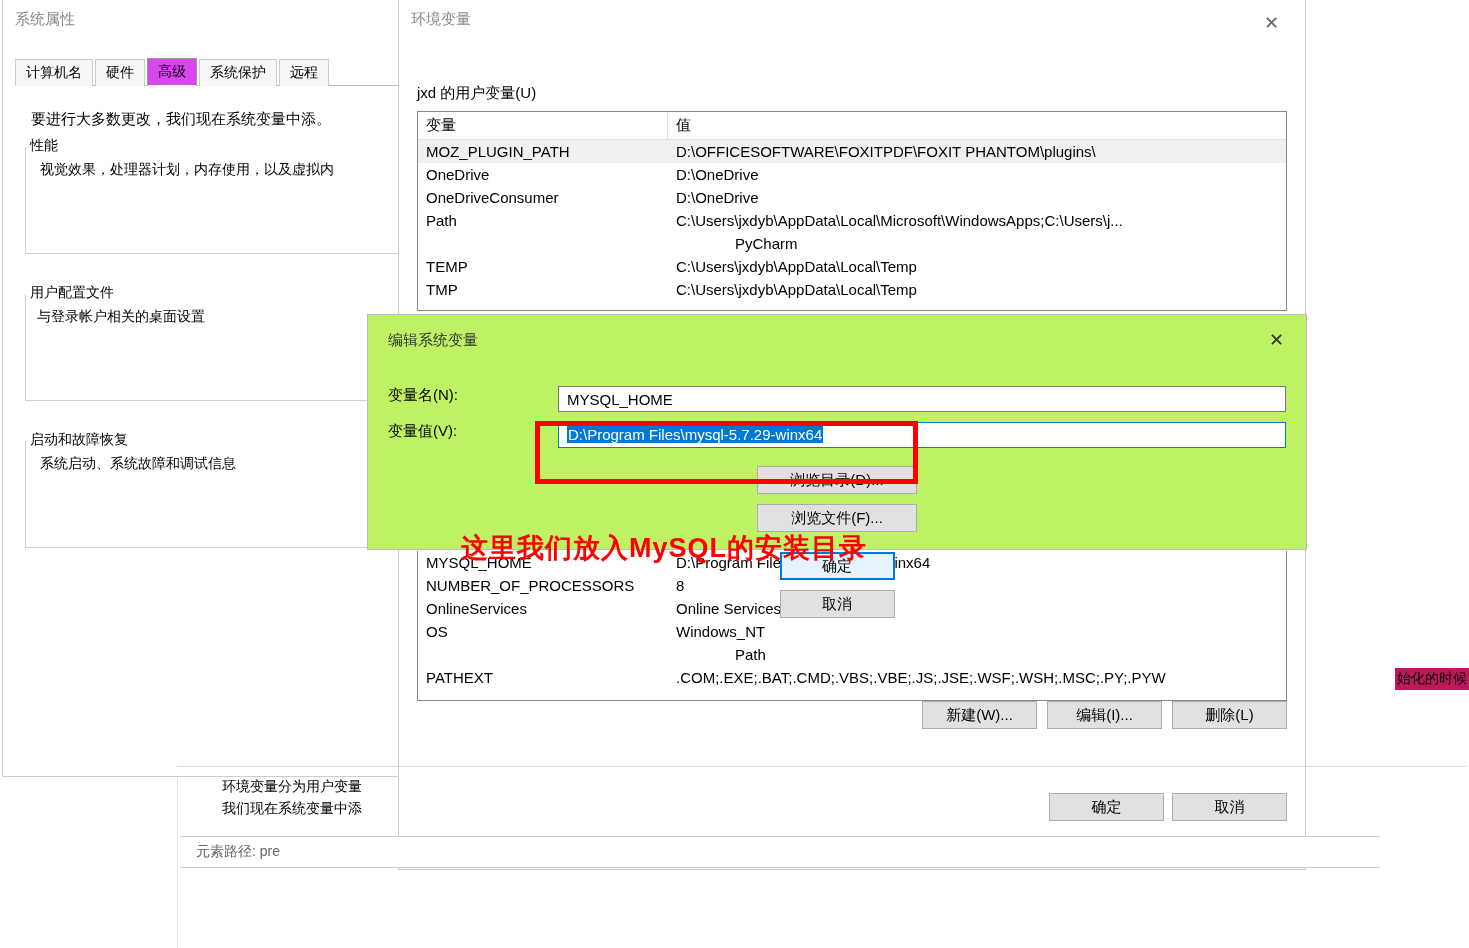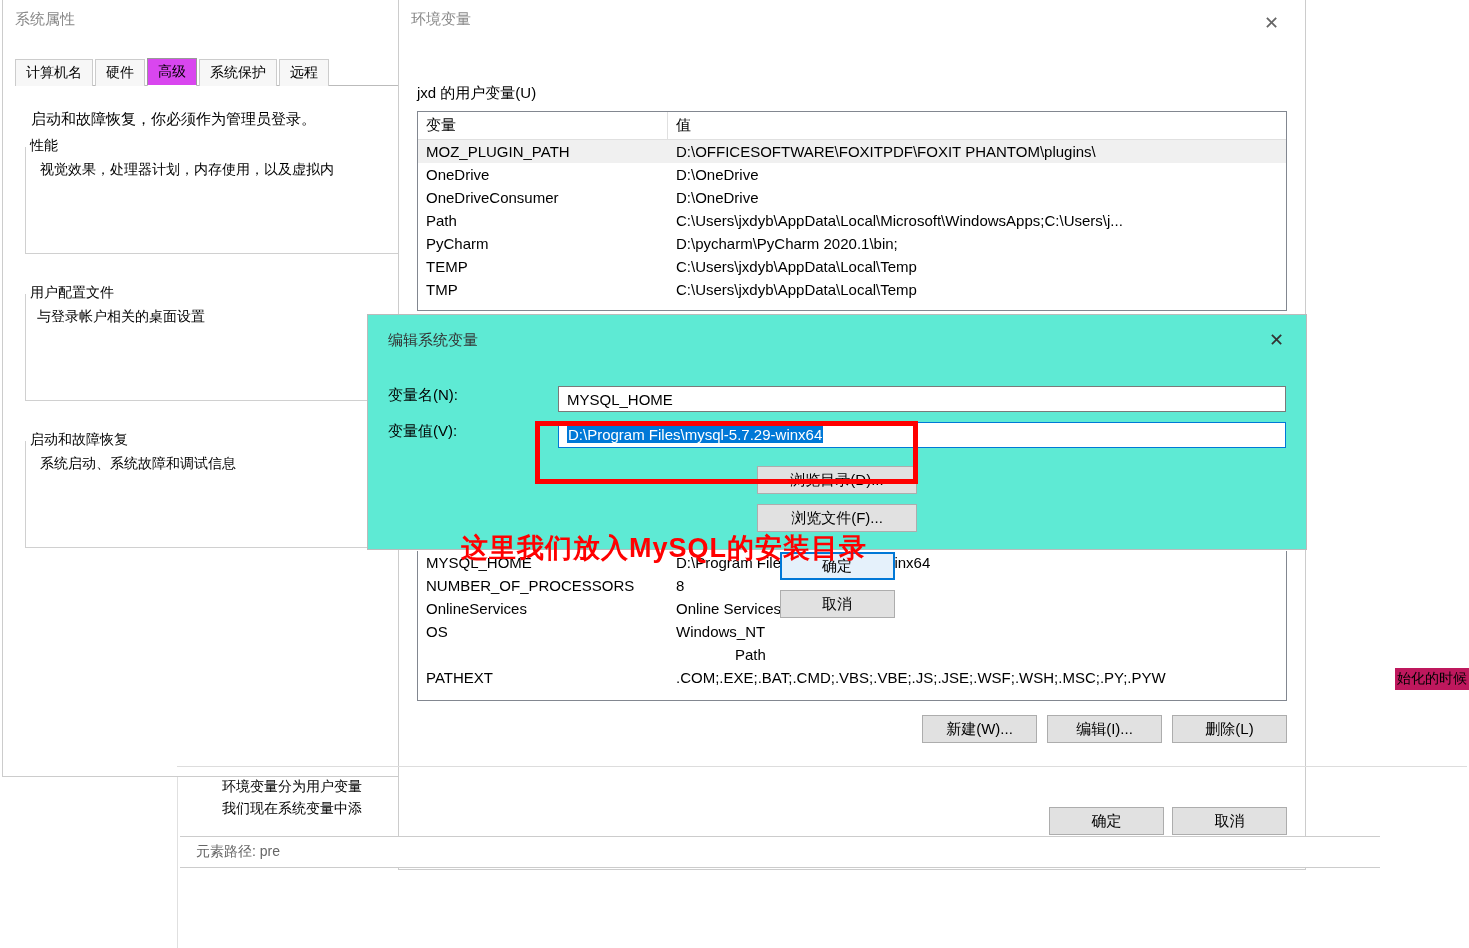--- a/index.html
+++ b/index.html
@@ -143,21 +143,20 @@
       justify-content: center;
     }
     .env-row .cell { padding: 3px 8px; white-space: nowrap; overflow: hidden; }
     .env-row .col1 { width: 250px; }
     .env-row .col2 { flex: 1; }
     .env-row.selected { background: #f0f0f0; }
     .env-btn-row {
       display: flex;
       justify-content: flex-end;
       gap: 10px;
-      margin-top: 14px;
     }
     .w-btn {
       min-width: 115px;
       height: 28px;
       background: #e1e1e1;
       border: 1px solid #adadad;
       font-size: 15px;
     }
     .env-sys-table {
       margin-top: 240px;
@@ -173,21 +172,21 @@
       margin-top: 64px;
     }
 
     
     .win-edit {
       position: absolute;
       left: 367px;
       top: 314px;
       width: 940px;
       height: 236px;
-      background: #5eead4;
+      background: #bef264;
       border: 1px solid #bbb;
       padding: 16px 20px 16px 20px;
       z-index: 10;
     }
     .win-edit .title {
       font-size: 15px;
       color: #333;
       margin-bottom: 36px;
     }
     .win-edit .close-x {
@@ -326,21 +325,21 @@
   <div class="title">系统属性</div>
 
   <div class="tabs">
     <div class="tab">计算机名</div>
     <div class="tab">硬件</div>
     <div class="tab active">高级</div>
     <div class="tab">系统保护</div>
     <div class="tab">远程</div>
   </div>
 
-  <div class="note">启动和故障恢复，你必须作为管理员登录。</div>
+  <div class="note">要进行大多数更改，我们现在系统变量中添。</div>
 
   <div class="group">
     <div class="group-label">性能</div>
     <div class="content">视觉效果，处理器计划，内存使用，以及虚拟内</div>
     <div style="height:60px"></div>
   </div>
 
   <div class="group" style="margin-top:40px;padding-left:11px;">
     <div class="group-label">用户配置文件</div>
     <div class="content">与登录帐户相关的桌面设置</div>
@@ -382,21 +381,20 @@
           <div class="env-row">
             <div class="cell col1">OneDriveConsumer</div>
             <div class="cell col2">D:\OneDrive</div>
           </div>
           <div class="env-row">
             <div class="cell col1">Path</div>
             <div class="cell col2">C:\Users\jxdyb\AppData\Local\Microsoft\WindowsApps;C:\Users\j...</div>
           </div>
           <div class="env-row">
             <div class="cell col1">PyCharm</div>
-            <div class="cell col2">D:\pycharm\PyCharm 2020.1\bin;</div>
           </div>
           <div class="env-row">
             <div class="cell col1">TEMP</div>
             <div class="cell col2">C:\Users\jxdyb\AppData\Local\Temp</div>
           </div>
           <div class="env-row">
             <div class="cell col1">TMP</div>
             <div class="cell col2">C:\Users\jxdyb\AppData\Local\Temp</div>
           </div>
         </div>

